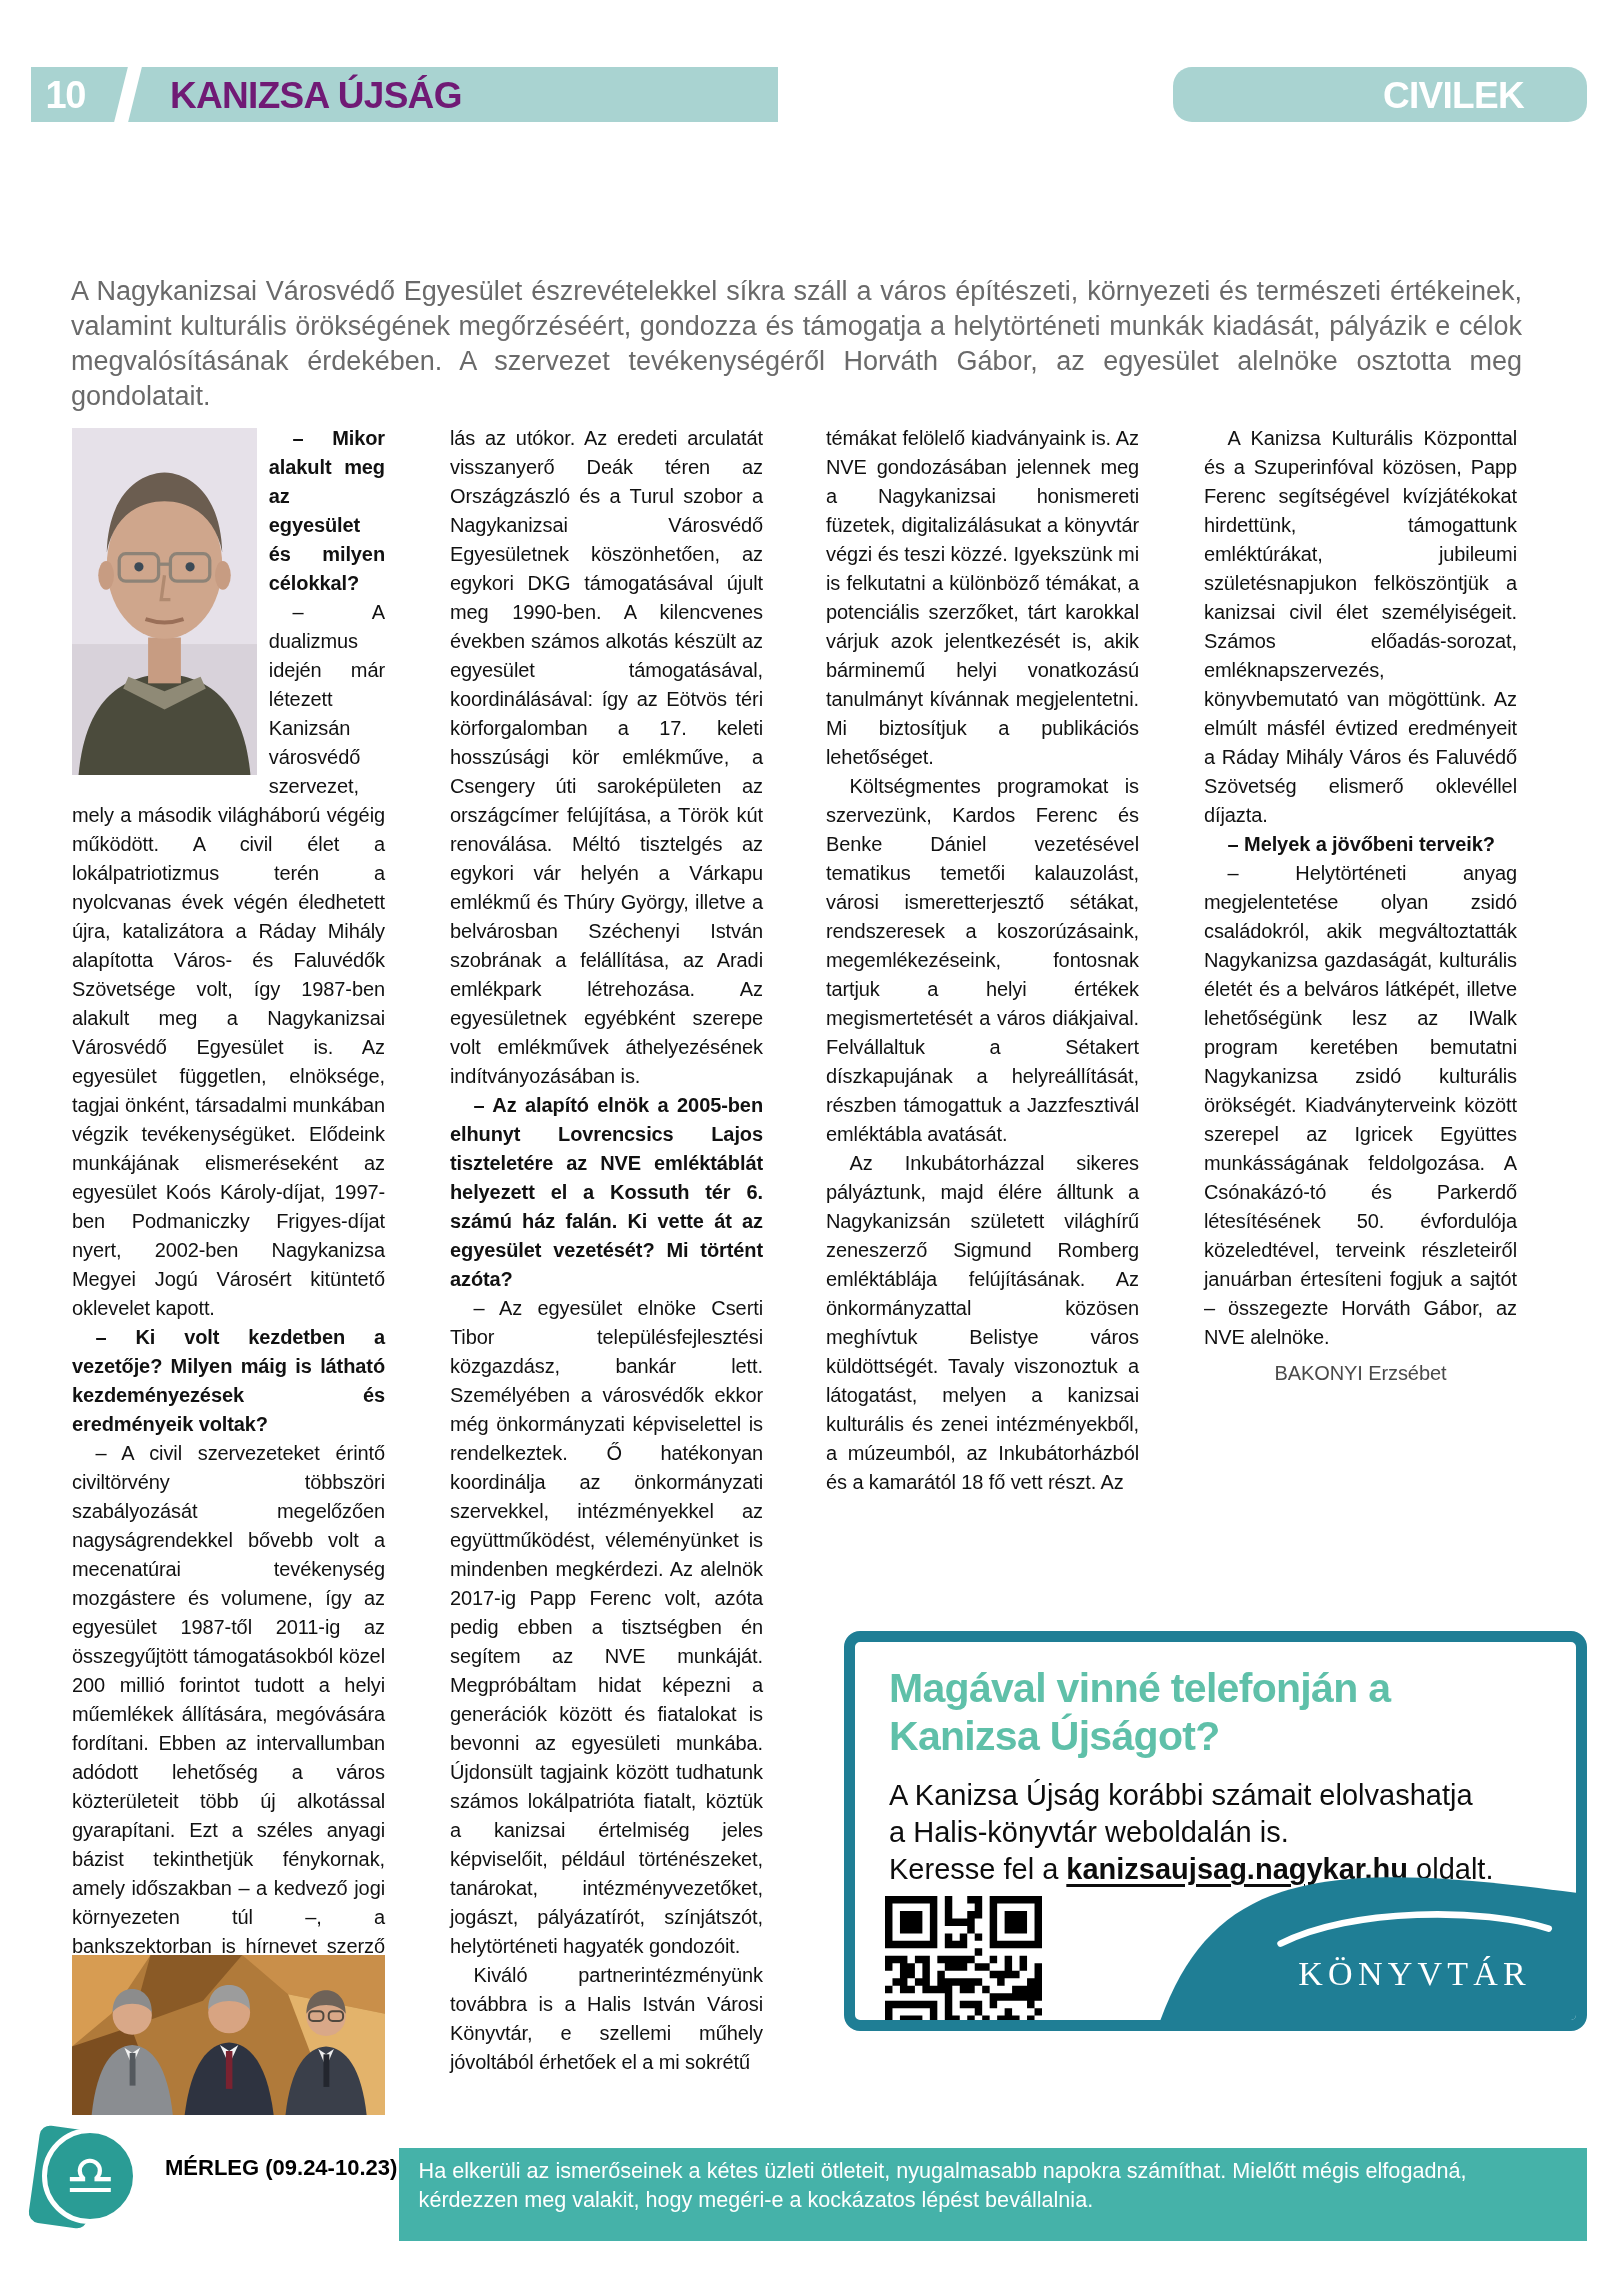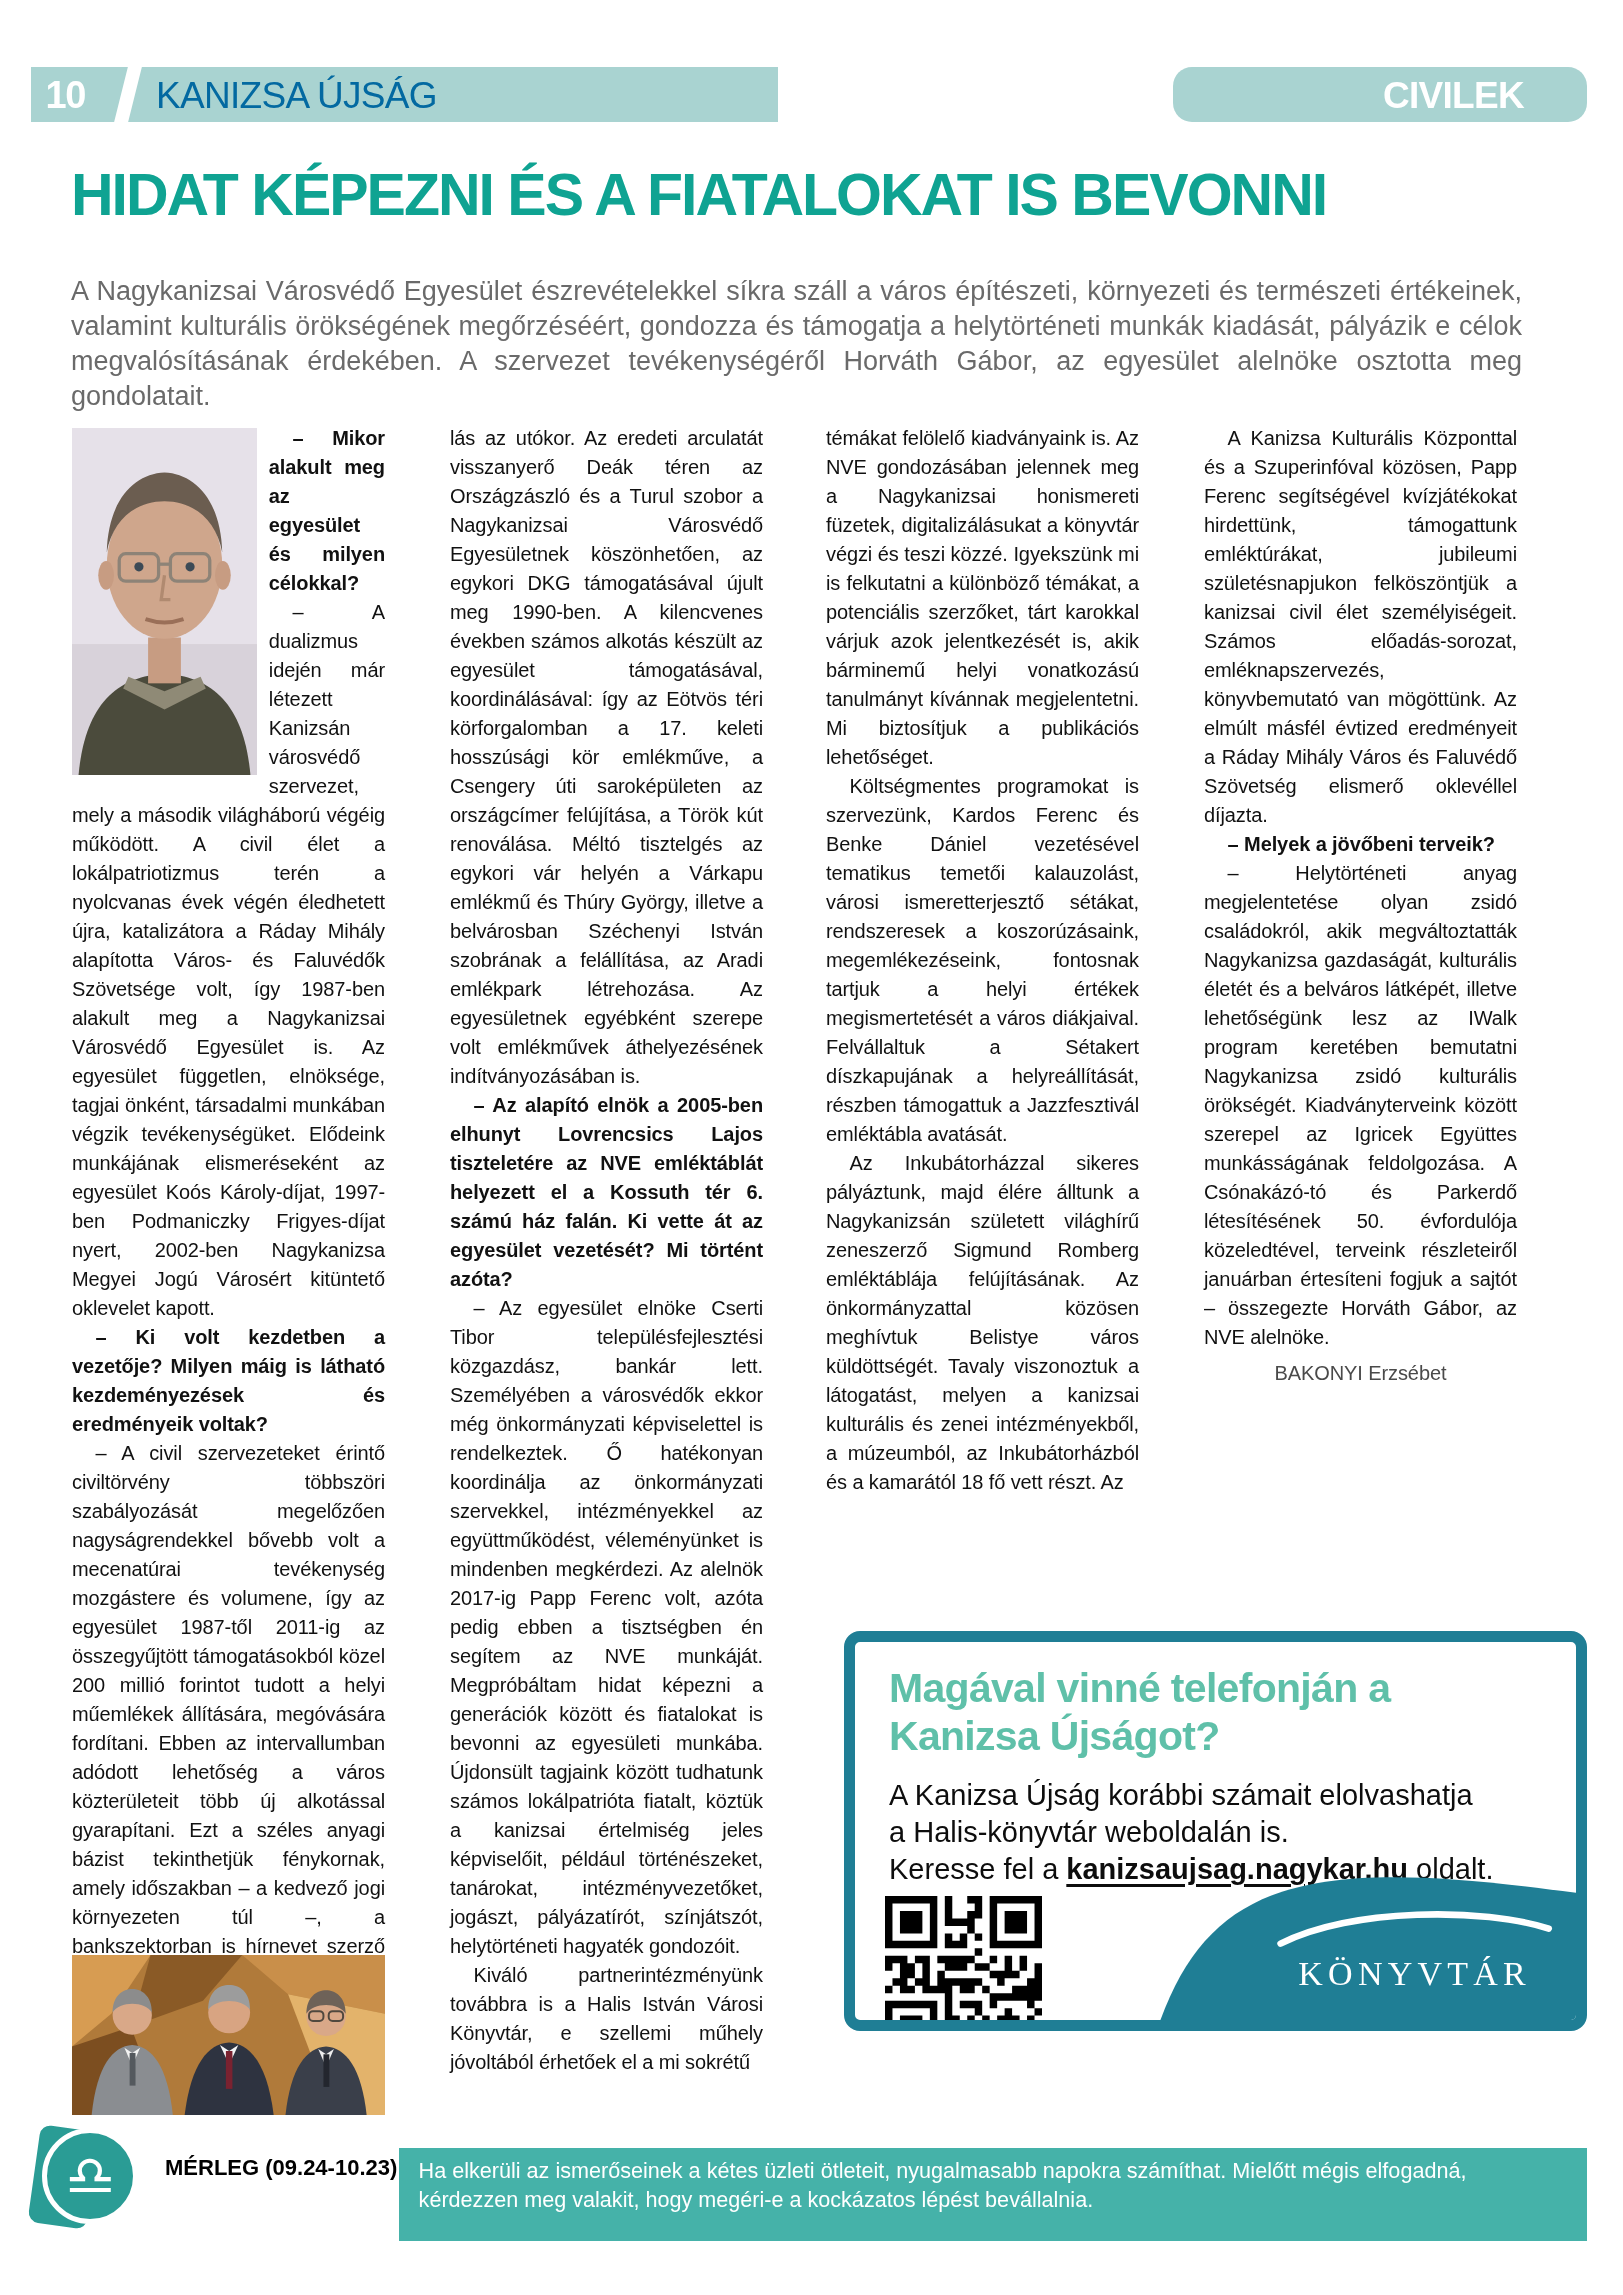--- a/index.html
+++ b/index.html
@@ -5,21 +5,21 @@
   html,body{margin:0;padding:0;background:#ffffff;}
   #page{position:relative;width:1623px;height:2295px;background:#ffffff;overflow:hidden;
         font-family:"Liberation Sans",sans-serif;color:#111;}
 
   
   .hbar{position:absolute;top:67px;height:55px;background:#a9d3d1;}
   #hbar-left{left:31px;width:747px;}
   #hbar-right{left:1173px;width:414px;border-radius:19px;}
   #page-number{position:absolute;left:14.4px;top:6.5px;font-size:38px;font-weight:bold;color:#fff;letter-spacing:-1.3px;}
   #hbar-slash{position:absolute;left:90px;top:-7.9px;width:14.4px;height:71px;background:#fff;transform:skewX(-14deg);}
-  #brand{position:absolute;left:125px;top:7.9px;font-size:37px;font-weight:normal;color:#0369a1;letter-spacing:-0.7px;}
+  #brand{position:absolute;left:139px;top:7.9px;font-size:37px;font-weight:bold;color:#701a75;letter-spacing:-0.7px;}
   #section-label{position:absolute;right:63px;top:7.9px;font-size:37px;font-weight:bold;color:#fff;letter-spacing:-0.7px;}
 
   
   #headline{position:absolute;left:71px;top:165px;width:1485px;font-size:59px;line-height:1.05;
             font-weight:bold;color:#0fa392;letter-spacing:-2px;white-space:nowrap;}
   #lead{position:absolute;left:71px;top:274px;width:1451px;font-size:27px;line-height:35px;
         color:#6a6a6a;text-align:justify;}
 
   
   .col{position:absolute;top:424px;width:313px;font-size:20px;line-height:29px;text-align:justify;
@@ -73,21 +73,20 @@
 
   <div id="hbar-left" class="hbar">
     <span id="page-number">10</span>
     <span id="hbar-slash"></span>
     <span id="brand">KANIZSA ÚJSÁG</span>
   </div>
   <div id="hbar-right" class="hbar">
     <span id="section-label">CIVILEK</span>
   </div>
 
-  <div id="headline">HIDAT KÉPEZNI ÉS A FIATALOKAT IS BEVONNI</div>
   <div id="lead">A Nagykanizsai Városvédő Egyesület észrevételekkel síkra száll a város építészeti, környezeti és természeti értékeinek, valamint kulturális örökségének megőrzéséért, gondozza és támogatja a helytörténeti munkák kiadását, pályázik e célok megvalósításának érdekében. A szervezet tevékenységéről Horváth Gábor, az egyesület alelnöke osztotta meg gondolatait.</div>
 
   <div id="col1" class="col">
     <div id="portrait">
       <svg viewBox="0 0 282 530" preserveAspectRatio="none">
         <rect width="282" height="530" fill="#e6e1e9"></rect>
         <rect y="330" width="282" height="200" fill="#d8d2da"></rect>
 
         <path d="M10 530 C20 420 70 380 141 375 C212 380 262 420 272 530 Z" fill="#4b4b3c"></path>
         <path d="M78 398 L141 430 L204 398 L196 380 L141 402 L86 380 Z" fill="#8f8a76"></path>

